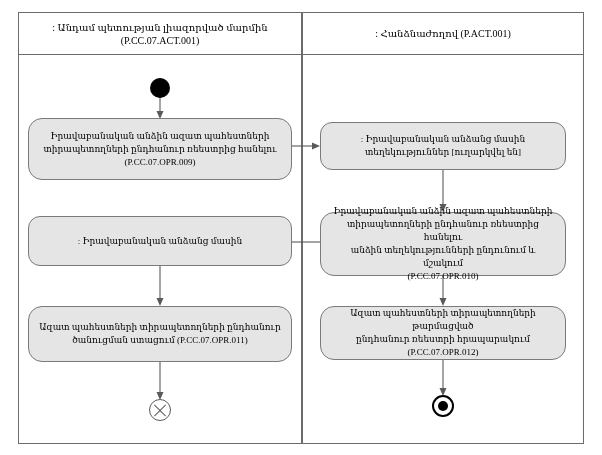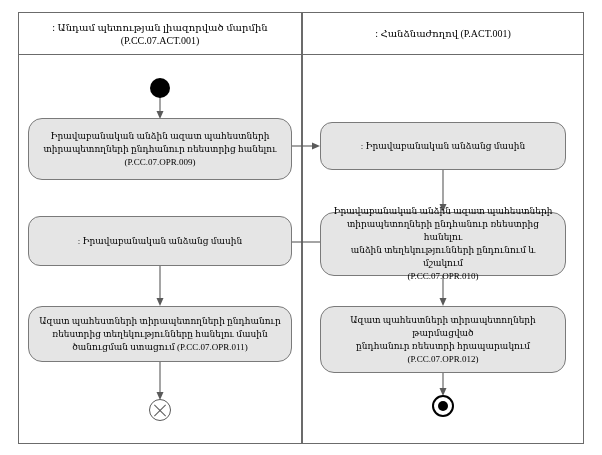--- a/index.html
+++ b/index.html
@@ -187,40 +187,40 @@
 
   <div class="node object" style="left:28px; top:216px; width:264px; height:50px;">
     <div>
       <span>: Իրավաբանական անձանց մասին</span>
     </div>
   </div>
 
   <div class="node action" style="left:28px; top:306px; width:264px; height:56px;">
     <div>
       <span>Ազատ պահեստների տիրապետողների ընդհանուր</span>
-      <span>ռեեստրից տեղեկությունները հանելու մասին</span>
       <span>ծանուցման ստացում (P.CC.07.OPR.011)</span>
     </div>
   </div>
 
   <div class="node object" style="left:320px; top:122px; width:246px; height:48px;">
     <div>
       <span>: Իրավաբանական անձանց մասին</span>
+      <span>տեղեկություններ [ուղարկվել են]</span>
     </div>
   </div>
 
   <div class="node action" style="left:320px; top:212px; width:246px; height:64px;">
     <div>
       <span>Իրավաբանական անձին ազատ պահեստների</span>
       <span>տիրապետողների ընդհանուր ռեեստրից հանելու</span>
       <span>անձին տեղեկությունների ընդունում և մշակում</span>
       <span>(P.CC.07.OPR.010)</span>
     </div>
   </div>
 
-  <div class="node action" style="left:320px; top:306px; width:246px; height:67px;">
+  <div class="node action" style="left:320px; top:306px; width:246px; height:54px;">
     <div>
       <span>Ազատ պահեստների տիրապետողների թարմացված</span>
       <span>ընդհանուր ռեեստրի հրապարակում (P.CC.07.OPR.012)</span>
     </div>
   </div>
 
 </div>
 
 </body></html>

